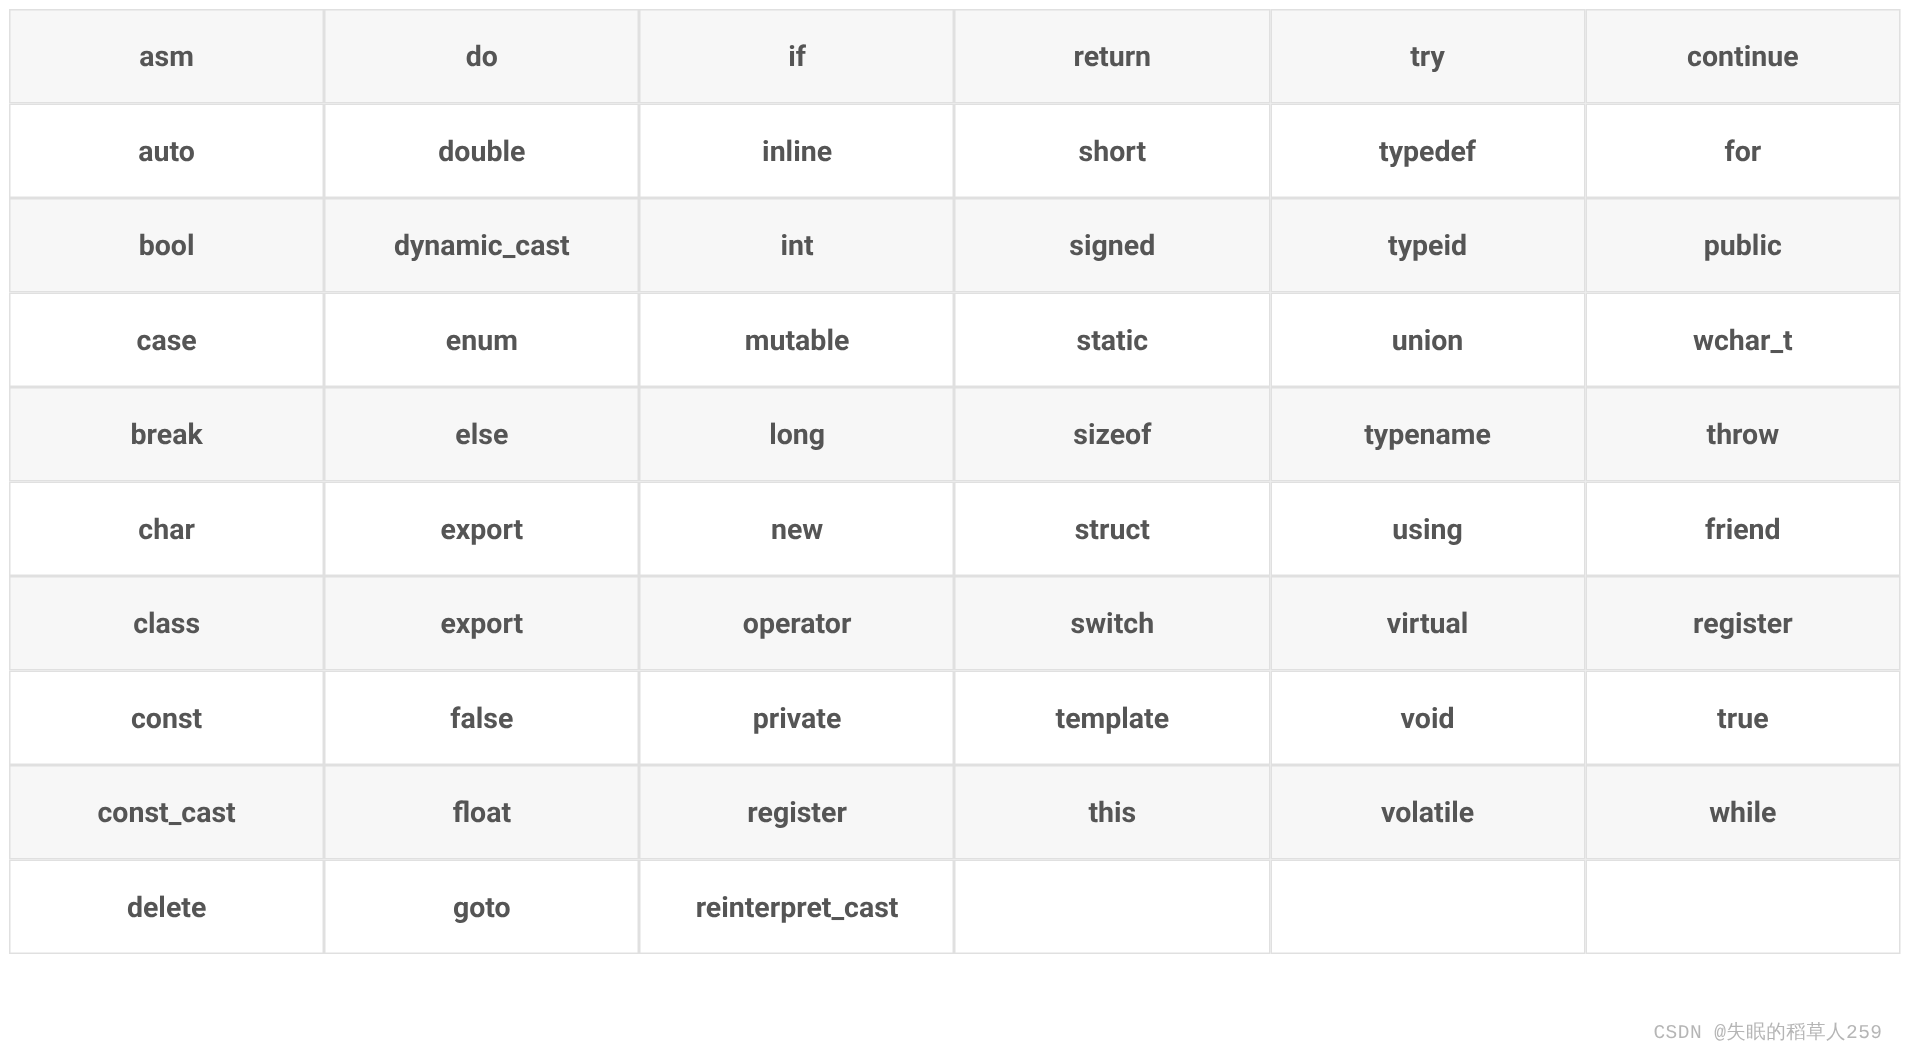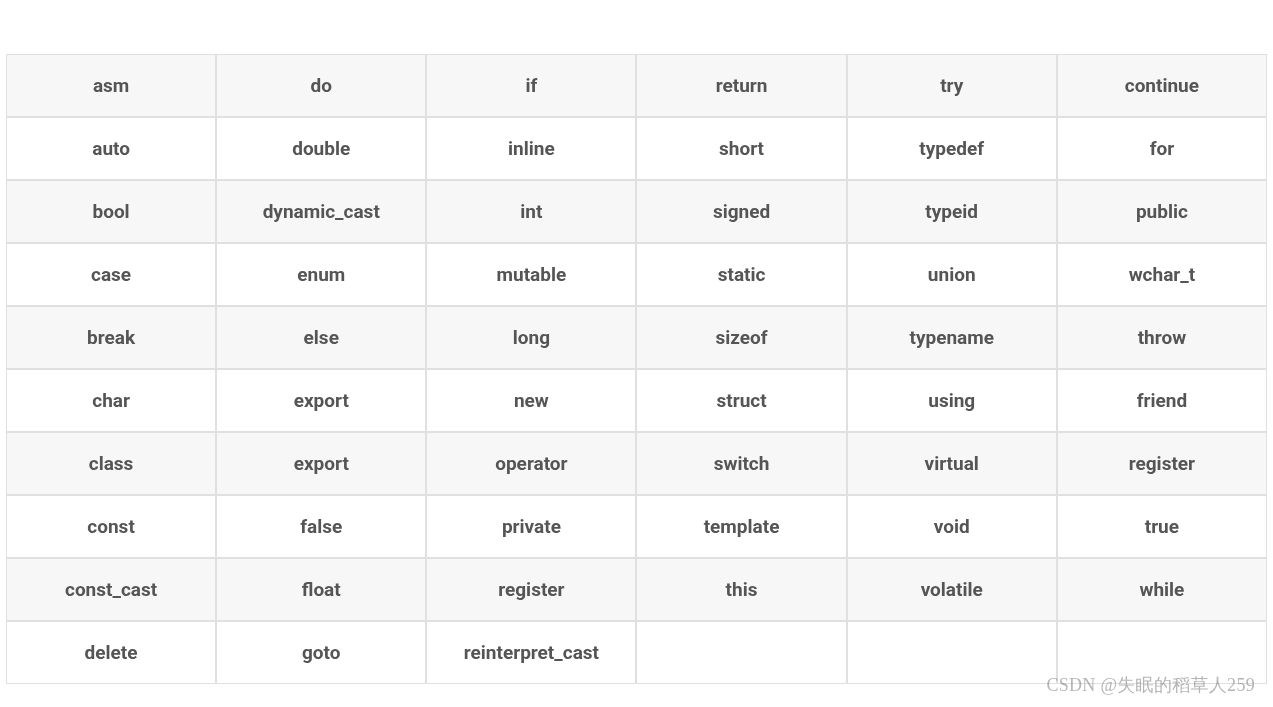--- a/index.html
+++ b/index.html
@@ -7,43 +7,42 @@
       font-family: -apple-system, BlinkMacSystemFont, "Segoe UI", Roboto, "PingFang SC", "Microsoft YaHei", sans-serif;
       background: #ffffff;
       padding: 6px;
       width: 1273px;
     }
     table {
       width: 100%;
       border-collapse: separate;
       border-spacing: 0;
       table-layout: fixed;
-      margin-top: 48px;
     }
     td {
       border: 1px solid #e0e0e0;
       height: 63px;
       text-align: center;
       vertical-align: middle;
       font-weight: 700;
       font-size: 19px;
       color: #555555;
     }
     tr:nth-child(odd) td { background: #f7f7f7; }
     tr:nth-child(even) td { background: #ffffff; }
     .watermark {
       position: fixed;
       right: 18px;
       bottom: 10px;
-      font-size: 18px;
+      font-size: 13px;
       color: rgba(120,120,120,0.55);
       font-weight: 400;
       letter-spacing: 0.3px;
       pointer-events: none;
-      font-family: Liberation Serif, serif;
+      font-family: Liberation Mono, monospace;
     }
   </style>
 </head>
 <body>
 
 <table>
   <tbody>
     <tr>
         <td>asm</td>
         <td>do</td>

